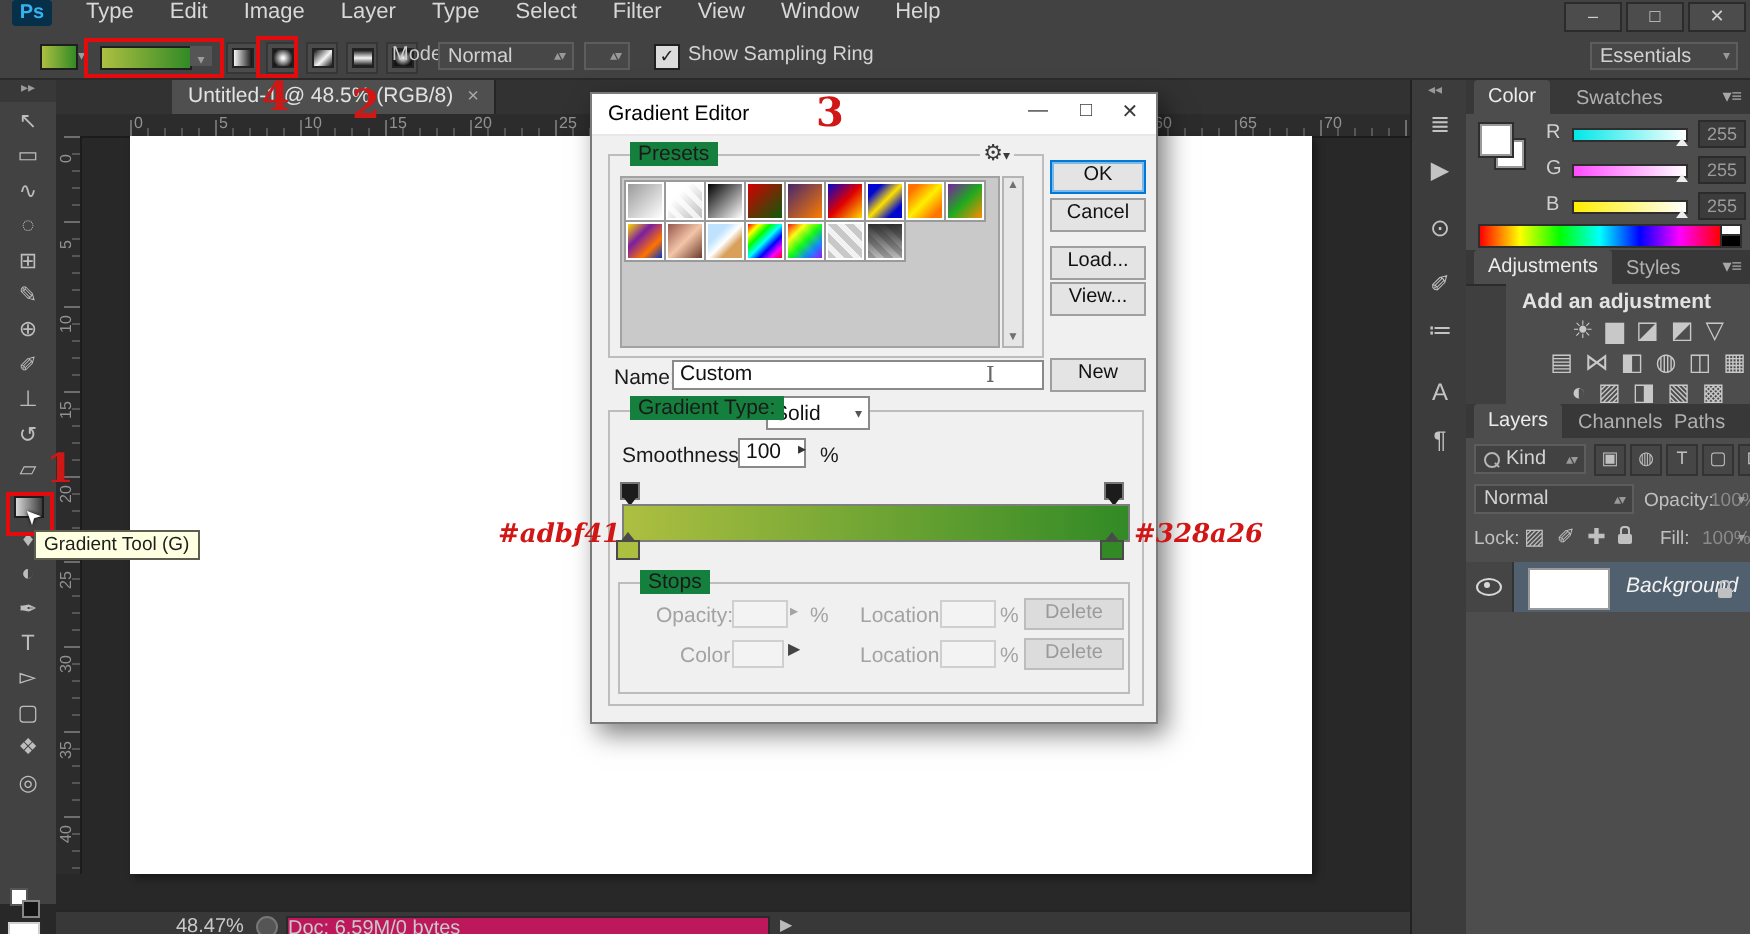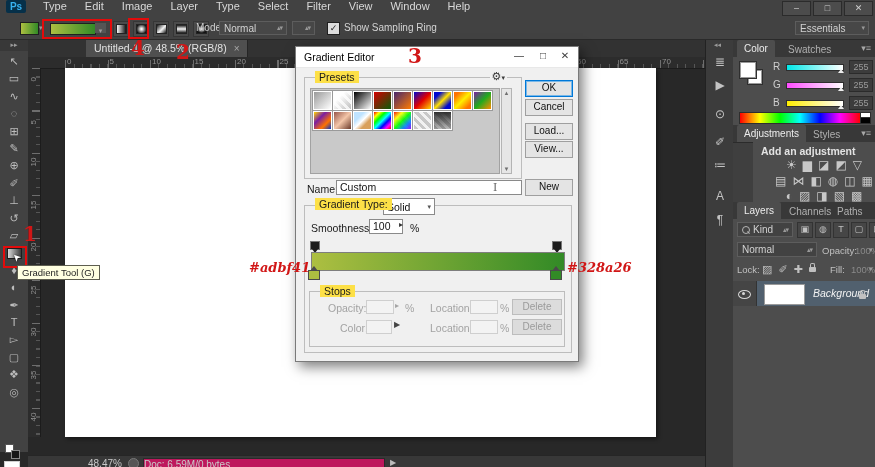--- a/index.html
+++ b/index.html
@@ -60,21 +60,21 @@
   .bottombar{left:0;top:452px;width:705px;height:15px;background:#2d2d2d;border-top:1px solid #1d1d1d;}
   .btab{position:absolute;top:0;height:15px;background:#474747;color:#dcdcdc;font-size:10px;line-height:15px;padding:0 9px;}
   .btab2{position:absolute;top:0;height:15px;color:#969696;font-size:10px;line-height:15px;padding:0 9px;}
   
   .dialog{left:295px;top:46px;width:282px;height:314px;background:#f0f0f0;border:1px solid #7a7a7a;
           box-shadow:4px 5px 12px rgba(0,0,0,.5);z-index:50;color:#1a1a1a;font-size:10.5px;}
   .dlgtitle{position:absolute;left:0;top:0;width:100%;height:20px;background:#ffffff;border-bottom:1px solid #e8e8e8;}
   .dlgtitle .t{position:absolute;left:8px;top:4px;font-size:10.5px;color:#000;}
   .dlgctl{position:absolute;top:3px;width:22px;text-align:center;color:#3c3c3c;font-size:10px;}
   .fieldset{position:absolute;border:1px solid #bdbdbd;}
-  .legend{position:absolute;background:#fde047;padding:0 4px;font-size:10.5px;color:#1a1a1a;z-index:2;}
+  .legend{position:absolute;background:#15803d;padding:0 4px;font-size:10.5px;color:#1a1a1a;z-index:2;}
   .presetwell{position:absolute;background:#c9c9c9;border:1px solid #a2a2a2;display:flex;flex-wrap:wrap;gap:1px;padding:2px;align-content:flex-start;}
   .preset{width:19px;height:19px;border:1px solid #fff;outline:1px solid #9a9a9a;box-sizing:border-box;}
   .pscroll{position:absolute;width:9px;background:#e6e6e6;border:1px solid #b4b4b4;}
   .pscroll i{position:absolute;left:0;width:100%;text-align:center;font-size:6px;color:#707070;font-style:normal;}
   .wbtn{position:absolute;width:46px;height:15px;background:#e4e4e4;border:1px solid #9f9f9f;font-size:10px;text-align:center;line-height:14px;color:#111;}
   .wbtn.focus{border:1px solid #0078d7;box-shadow:inset 0 0 0 1px #7ab8e8;}
   .winput{position:absolute;background:#fff;border:1px solid #8a8a8a;font-size:10.5px;padding:0 3px;line-height:13px;color:#111;}
   .wsel{position:absolute;background:#fff;border:1px solid #8a8a8a;font-size:10.5px;padding:0 3px;display:flex;align-items:center;color:#111;}
   .wsel .sp{margin-left:auto;color:#555;font-size:7px;}
   .gray{color:#a3a3a3;}

